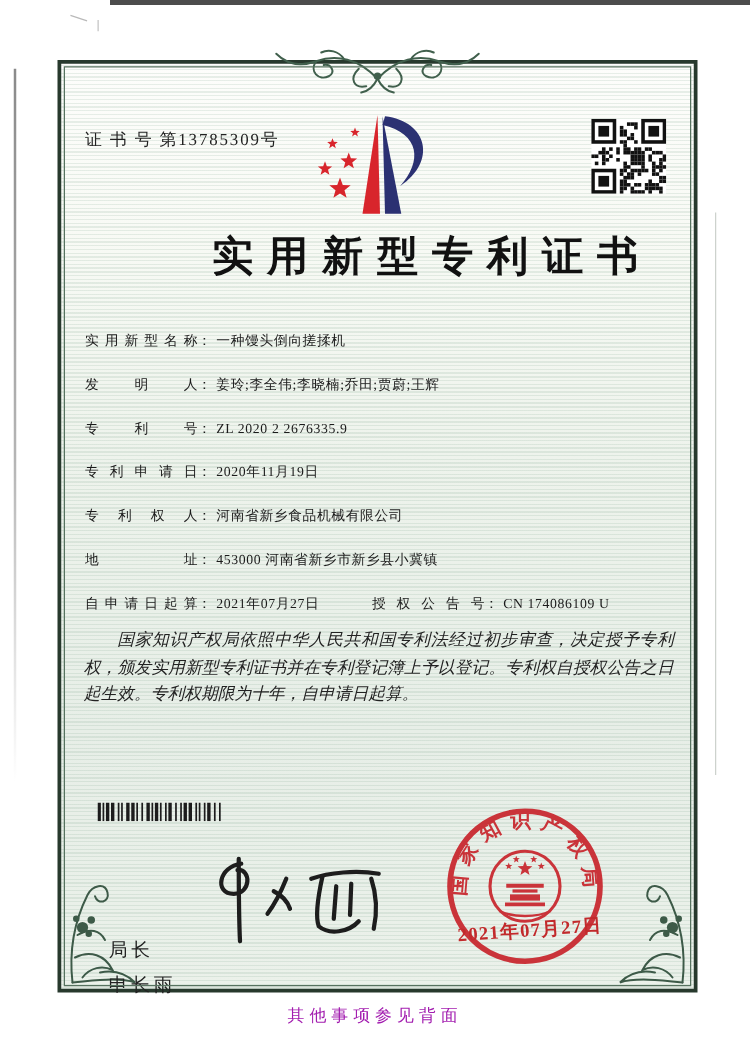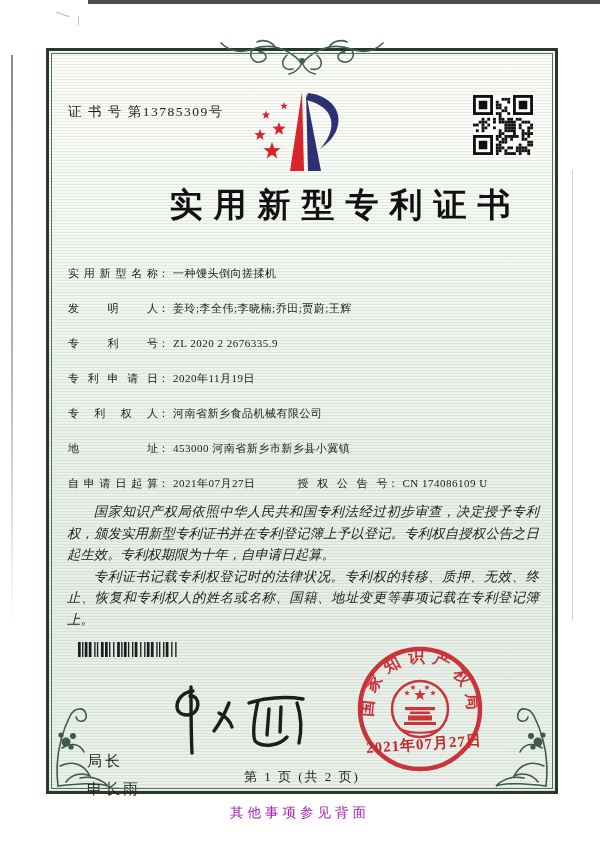--- a/index.html
+++ b/index.html
@@ -284,21 +284,20 @@
     <div class="frow">
       <span class="flabel">地址</span><span class="fcolon">：</span><span class="fvalue">453000 河南省新乡市新乡县小冀镇</span>
     </div>
     <div class="frow">
       <span class="flabel">自申请日起算</span><span class="fcolon">：</span><span class="fvalue">2021年07月27日</span><span class="grant-right"><span class="flabel">授权公告号</span><span class="fcolon">：</span><span class="fvalue">CN 174086109 U</span></span>
     </div>
   </div>
 
   <div class="body-text">
     <p>国家知识产权局依照中华人民共和国专利法经过初步审查，决定授予专利权，颁发实用新型专利证书并在专利登记簿上予以登记。专利权自授权公告之日起生效。专利权期限为十年，自申请日起算。</p>
-    <p>专利证书记载专利权登记时的法律状况。专利权的转移、质押、无效、终止、恢复和专利权人的姓名或名称、国籍、地址变更等事项记载在专利登记簿上。</p>
   </div>
 
   <svg class="barcode" viewBox="0 0 154 15" preserveAspectRatio="none" id="barcodeSvg">
       <rect x="0" y="0" width="2.7" height="15" fill="#1c1c1c"></rect>
       <rect x="4.050000000000001" y="0" width="1.35" height="15" fill="#1c1c1c"></rect>
       <rect x="6.75" y="0" width="2.7" height="15" fill="#1c1c1c"></rect>
       <rect x="10.799999999999999" y="0" width="2.7" height="15" fill="#1c1c1c"></rect>
       <rect x="16.2" y="0" width="1.35" height="15" fill="#1c1c1c"></rect>
       <rect x="18.900000000000002" y="0" width="1.35" height="15" fill="#1c1c1c"></rect>
       <rect x="22.950000000000003" y="0" width="2.7" height="15" fill="#1c1c1c"></rect>
@@ -363,16 +362,15 @@
           <rect x="-10" y="2.5" width="20" height="2.6"></rect>
           <rect x="-12" y="6.5" width="24" height="5"></rect>
           <rect x="-16" y="13" width="32" height="3"></rect>
         </g>
         <path d="M -20,20 C -10,25 10,25 20,20" fill="none" stroke-width="2"></path>
       </g>
     </g>
   </svg>
   <div class="seal-date">2021年07月27日</div>
 
-  <div class="page-info">第 1 页 (共 2 页)</div>
 </div>
 
 <div class="back-note">其他事项参见背面</div>
 
 </body></html>

